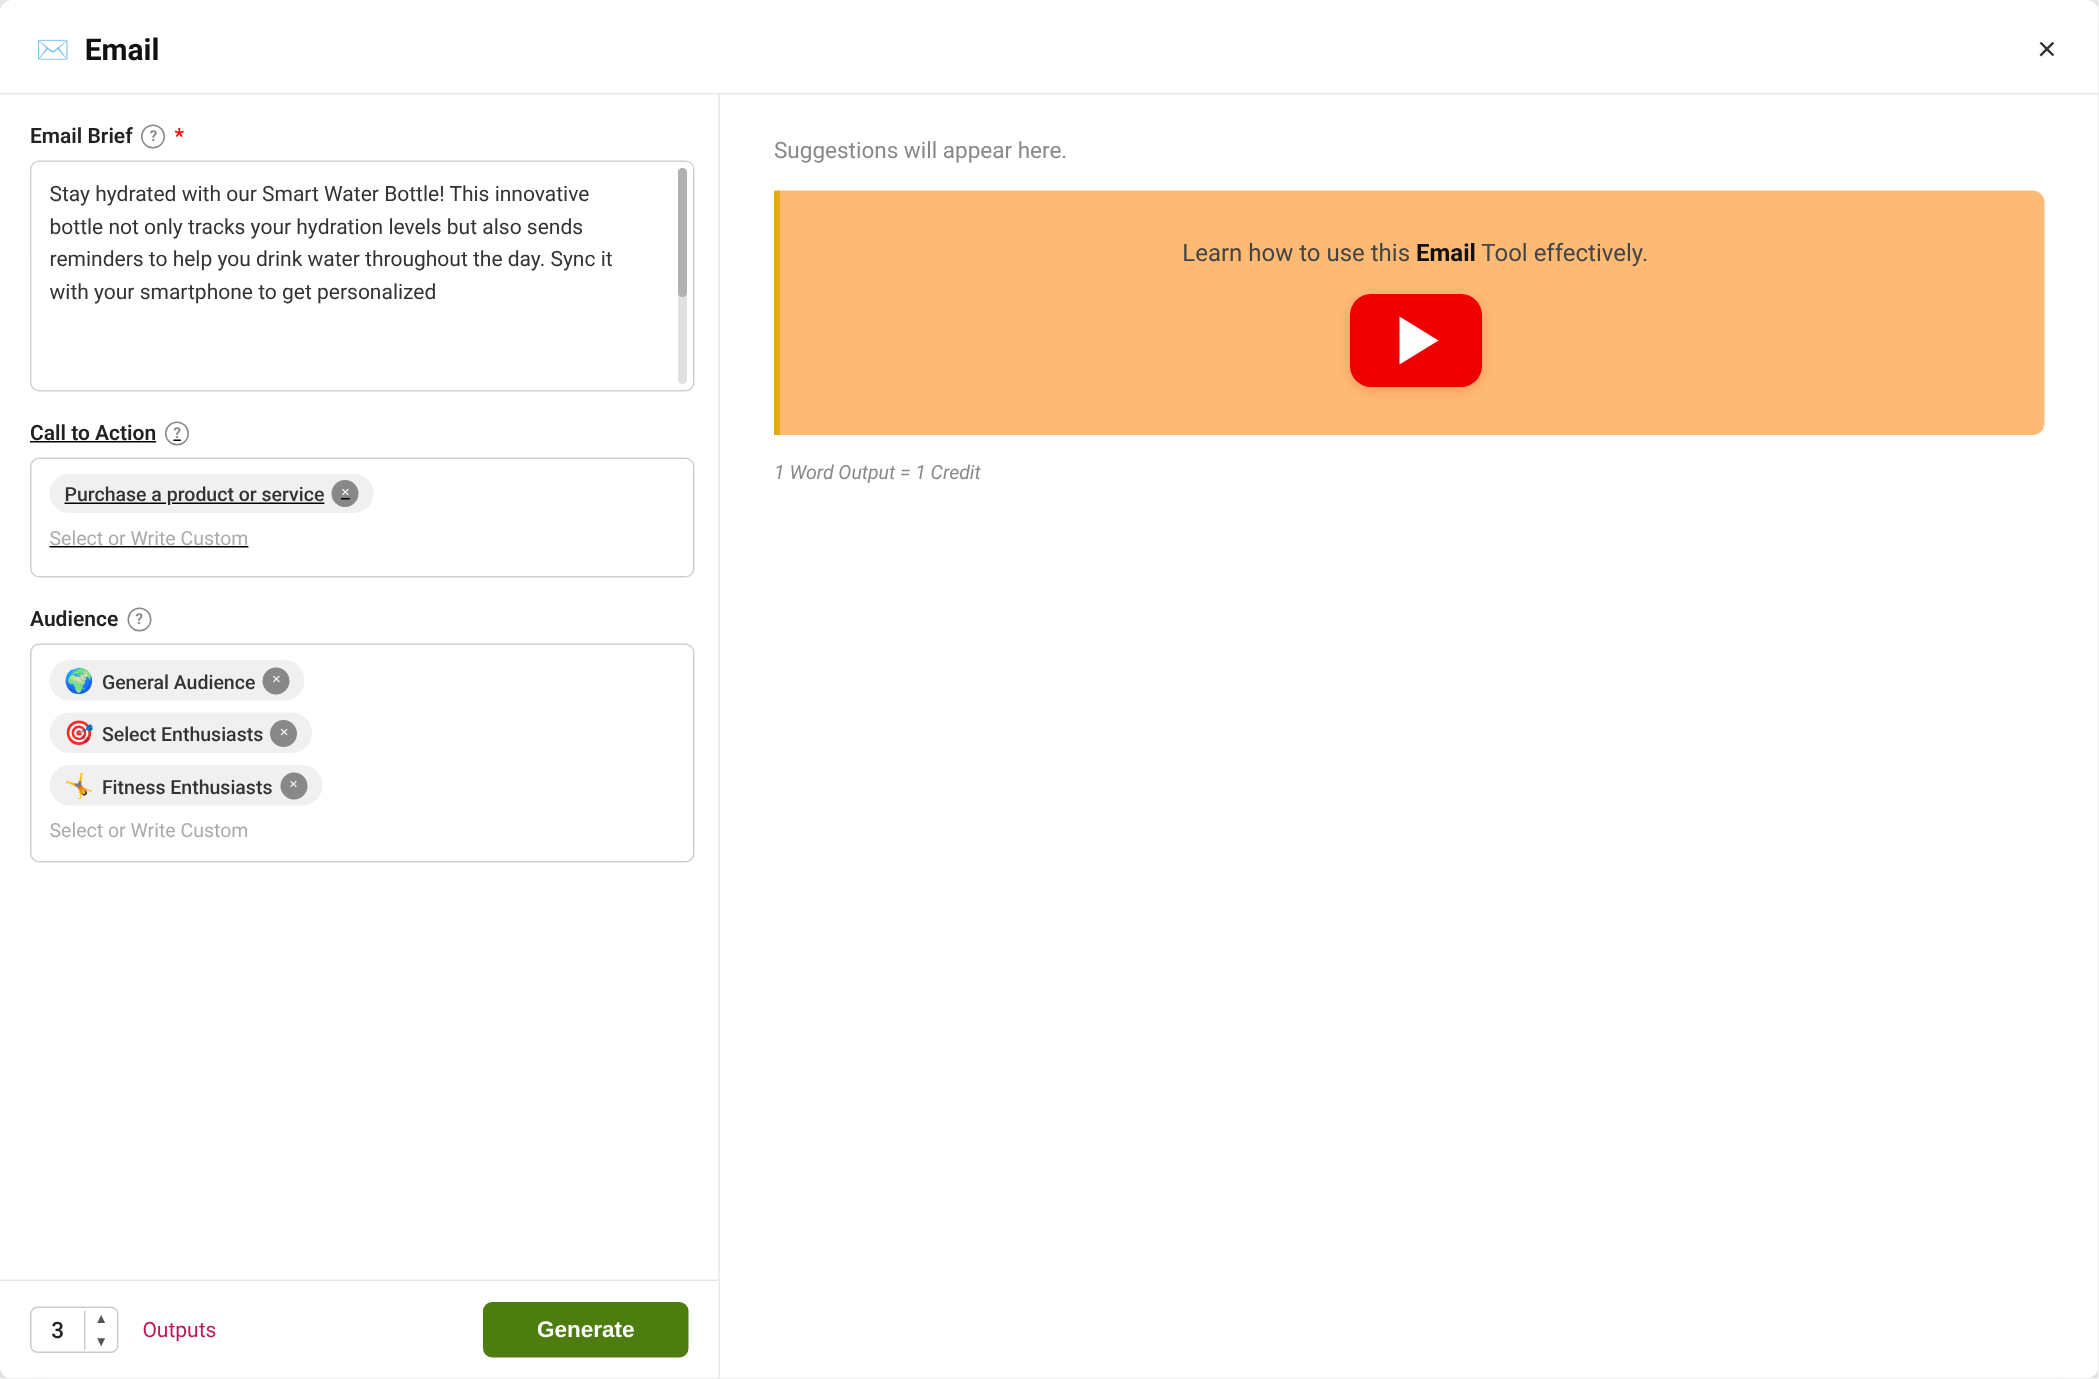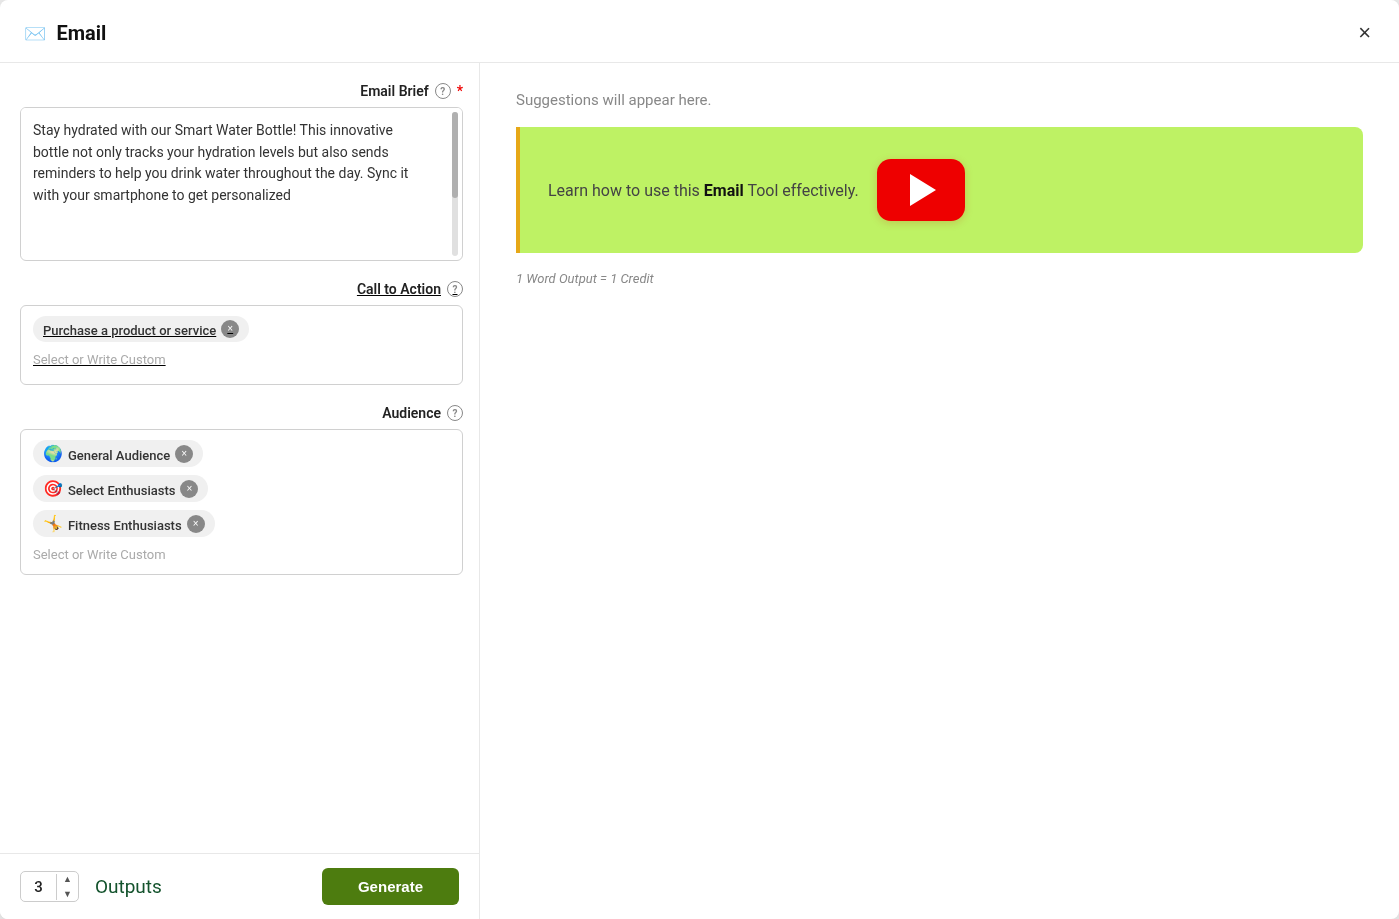--- a/index.html
+++ b/index.html
@@ -78,21 +78,20 @@
       border-radius: 5px;
     }
     .field-label {
       font-size: 14px;
       font-weight: 600;
       color: #222;
       display: flex;
       align-items: center;
       gap: 6px;
       margin-bottom: 8px;
-      justify-content: flex-end;
     }
     .help-icon {
       display: inline-flex;
       align-items: center;
       justify-content: center;
       width: 16px;
       height: 16px;
       border-radius: 50%;
       border: 1.5px solid #888;
       color: #888;
@@ -220,22 +219,22 @@
     .spinner-btn {
       background: none;
       border: none;
       cursor: pointer;
       font-size: 9px;
       color: #555;
       padding: 2px 6px;
       line-height: 1.2;
     }
     .outputs-label {
-      font-size: 19px;
-      color: #14532d;
+      font-size: 14px;
+      color: #be185d;
     }
     .generate-btn {
       background: #4d7c0f;
       color: #fff;
       border: none;
       border-radius: 6px;
       padding: 10px 36px;
       font-size: 15px;
       font-weight: 600;
       cursor: pointer;
@@ -253,25 +252,25 @@
       color: #111;
       margin-bottom: 10px;
     }
     .suggestions-text {
       font-size: 15px;
       color: #888;
       margin-bottom: 18px;
     }
     .learn-box {
       border-left: 4px solid #e6a817;
-      background: #bef264;
+      background: #fdba74;
       border-radius: 0 8px 8px 0;
       padding: 32px 24px 32px 28px;
       display: flex;
-      flex-direction: row;
+      flex-direction: column;
       align-items: center;
       gap: 18px;
       margin-bottom: 18px;
     }
     .learn-text {
       font-size: 16px;
       color: #444;
       text-align: center;
     }
     .learn-text strong {

